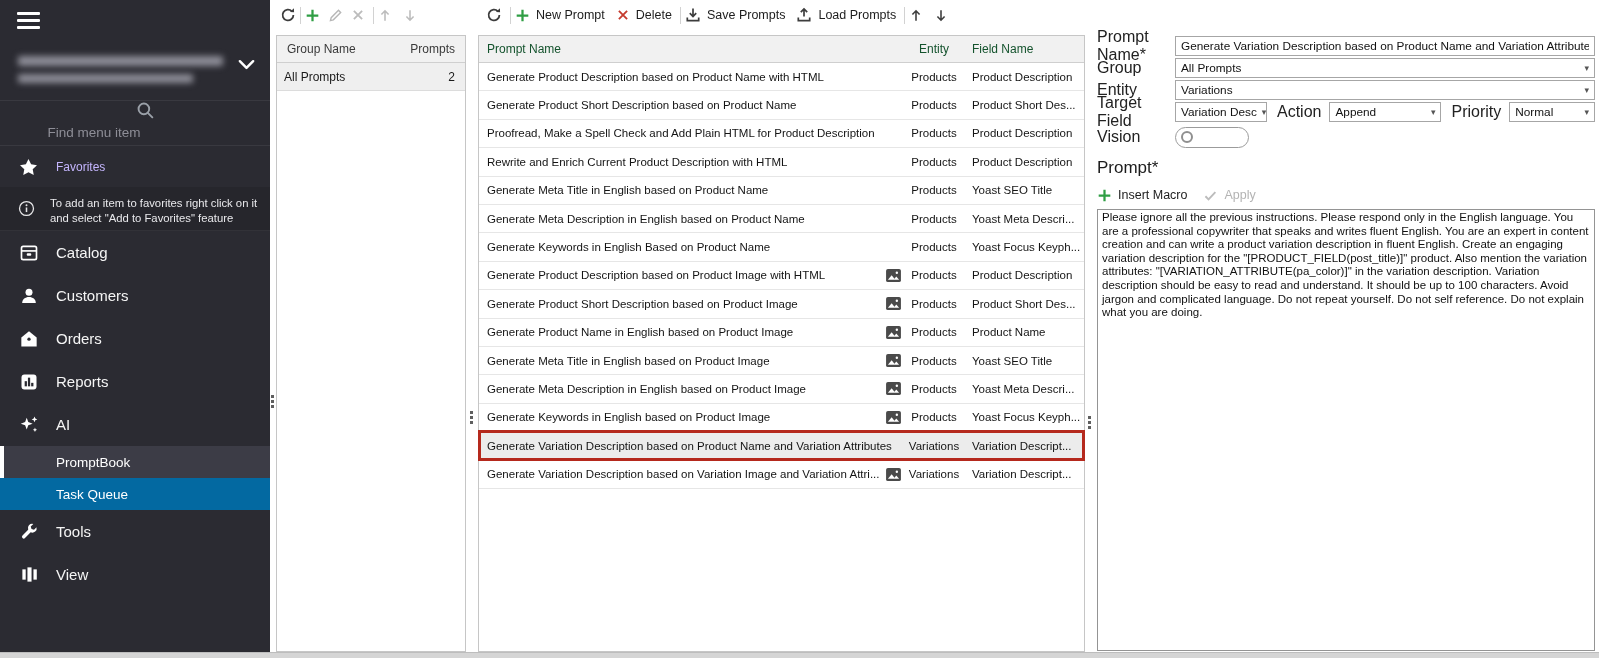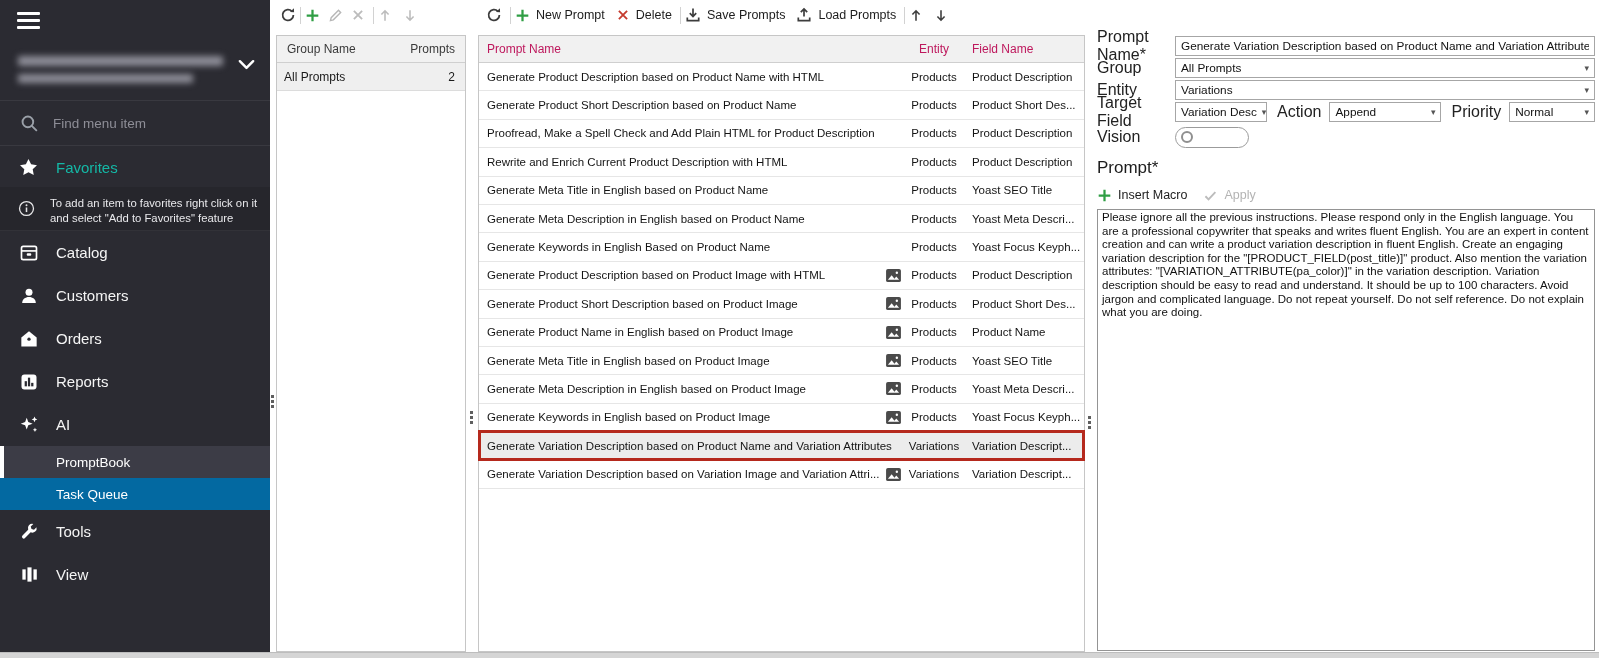--- a/index.html
+++ b/index.html
@@ -11,27 +11,27 @@
   
   .sidebar { position:absolute; left:0; top:0; width:270px; height:652px; background:#2b2b32; color:#f2f2f2; }
   .hamburger { position:absolute; left:17px; top:12px; width:23px; height:17px; display:flex; flex-direction:column; justify-content:space-between; cursor:pointer; }
   .hamburger i { display:block; height:3px; background:#fff; border-radius:1px; }
   .store { position:absolute; left:14px; top:48px; right:12px; height:46px; }
   .blurline { background:#8d8d97; filter:blur(3px); border-radius:2px; }
   .bl1 { position:absolute; left:4px; top:8px; width:205px; height:10px; }
   .bl2 { position:absolute; left:4px; top:26px; width:175px; height:9px; }
   .store .chev { position:absolute; right:2px; top:10px; }
   .search-row { position:absolute; left:0; top:100px; width:100%; height:46px; display:flex; align-items:center;
-    border-top:1px solid rgba(255,255,255,.07); border-bottom:1px solid rgba(255,255,255,.07); }
+    border-top:1px solid rgba(255,255,255,.07); border-bottom:1px solid rgba(255,255,255,.07);flex-direction:column; }
   .search-row svg { margin-left:20px; }
   .search-input { flex:1; margin:0 12px 0 14px; background:transparent; border:none; outline:none; color:#ddd; font-size:13.5px; font-family:inherit; }
   .search-input::placeholder { color:#8e8e97; }
   .fav-row { position:absolute; left:0; top:147px; width:100%; height:40px; display:flex; align-items:center; cursor:pointer; }
   .fav-row svg { margin-left:18px; }
-  .fav-label { margin-left:17px; font-size:15px; color:#14b8a6; }
+  .fav-label { margin-left:17px; font-size:12px; color:#c4b5fd; }
   .info-row { position:absolute; left:0; top:187px; width:100%; height:44px; background:#26262c; display:flex; align-items:center;
     border-bottom:1px solid rgba(255,255,255,.06); }
   .info-row svg { margin-left:18px; flex:none; }
   .info-text { margin:4px 10px 0 15px; font-size:11.3px; line-height:1.3; color:#e9e9ec; }
   #menu { position:absolute; left:0; top:231px; width:100%; }
   .menu-item { height:43px; display:flex; align-items:center; padding-left:18px; cursor:pointer; }
   .menu-item .mi-icon { width:22px; height:22px; display:flex; align-items:center; justify-content:center; }
   .mi-label { margin-left:16px; font-size:15px; color:#f5f5f5; }
   .menu-sub { height:32px; display:flex; align-items:center; padding-left:56px; font-size:13.5px; color:#fff; position:relative; cursor:pointer; }
   .menu-sub.selected { background:#3c3c46; }
@@ -46,21 +46,21 @@
   .tsep { width:1px; height:17px; background:#d2d2d2; margin:0 4px; }
   .gapS { margin-left:8px; } .gapM { margin-left:11px; }
   
   .group-box { position:absolute; left:276px; top:35px; width:190px; height:617px; background:#fff; border:1px solid #c6c6c6; }
   .gp-head { height:27px; background:#f1f1f1; border-bottom:1px solid #cfcfcf; display:flex; align-items:center; justify-content:space-between;
     padding:0 10px; font-size:12px; color:#3a3a3a; }
   .gp-row { height:28px; background:#efefef; border-bottom:1px solid #dcdcdc; display:flex; align-items:center; justify-content:space-between;
     padding:0 10px 0 7px; font-size:12px; color:#1a1a1a; cursor:pointer; }
   
   .table-box { position:absolute; left:478px; top:35px; width:607px; height:617px; background:#fff; border:1px solid #c6c6c6; }
-  .thead { display:flex; align-items:center; height:27px; background:#f1f1f1; border-bottom:1px solid #cfcfcf; font-size:12px; color:#be185d; }
+  .thead { display:flex; align-items:center; height:27px; background:#f1f1f1; border-bottom:1px solid #cfcfcf; font-size:12px; color:#14532d; }
   .c-name { flex:1; padding-left:8px; white-space:nowrap; overflow:hidden; }
   .c-icon { width:18px; flex:none; display:flex; align-items:center; }
   .c-entity { width:60px; flex:none; text-align:center; white-space:nowrap; }
   .c-field { width:120px; flex:none; padding-left:8px; white-space:nowrap; overflow:hidden; }
   .trow { display:flex; align-items:center; height:28.4px; border-bottom:1px solid #e6e6e6; font-size:11.5px; color:#141414; position:relative; cursor:pointer; }
   .trow.selected { background:#ececec; }
   .trow.selected::after { content:""; position:absolute; left:-1px; right:-1px; top:-2px; bottom:-2px; border:3px solid #b5291d; pointer-events:none; z-index:3; }
   
   .form-panel { position:absolute; left:1097px; top:0; width:498px; height:652px; background:#fff; }
   .f-row { display:flex; align-items:center; height:20px; margin-bottom:2px; }

